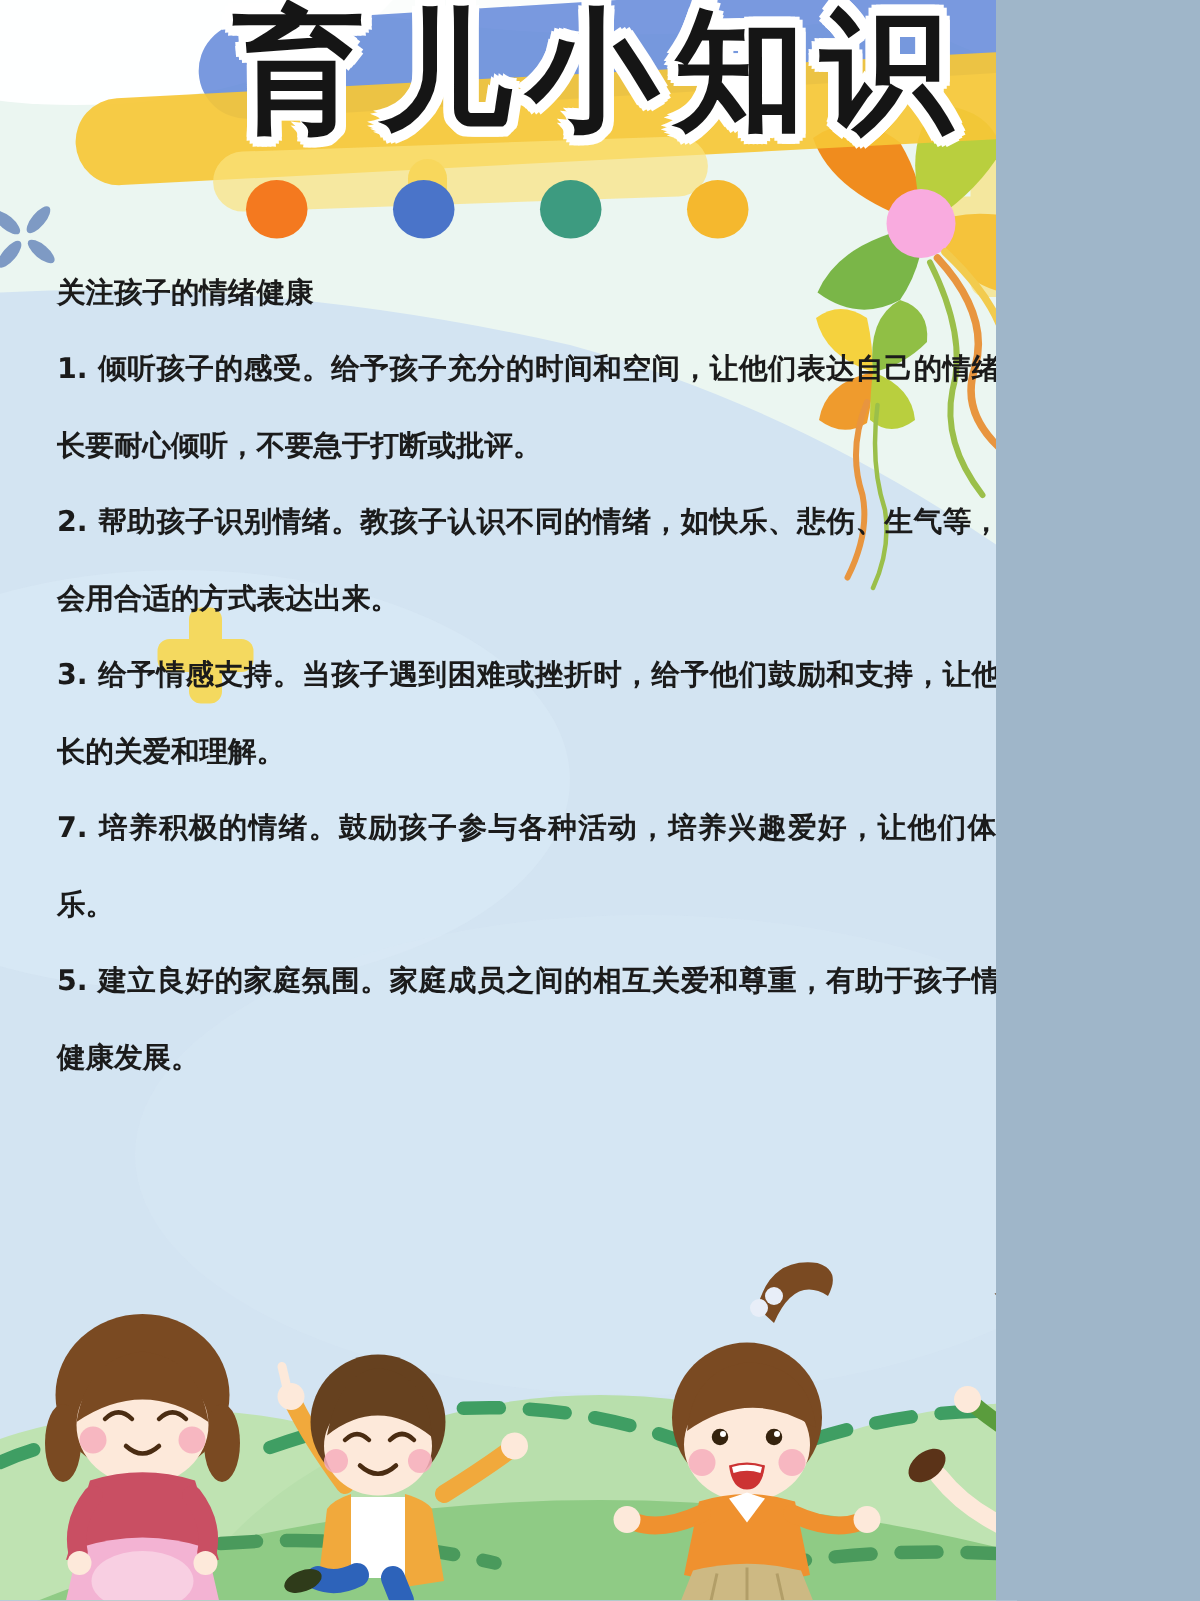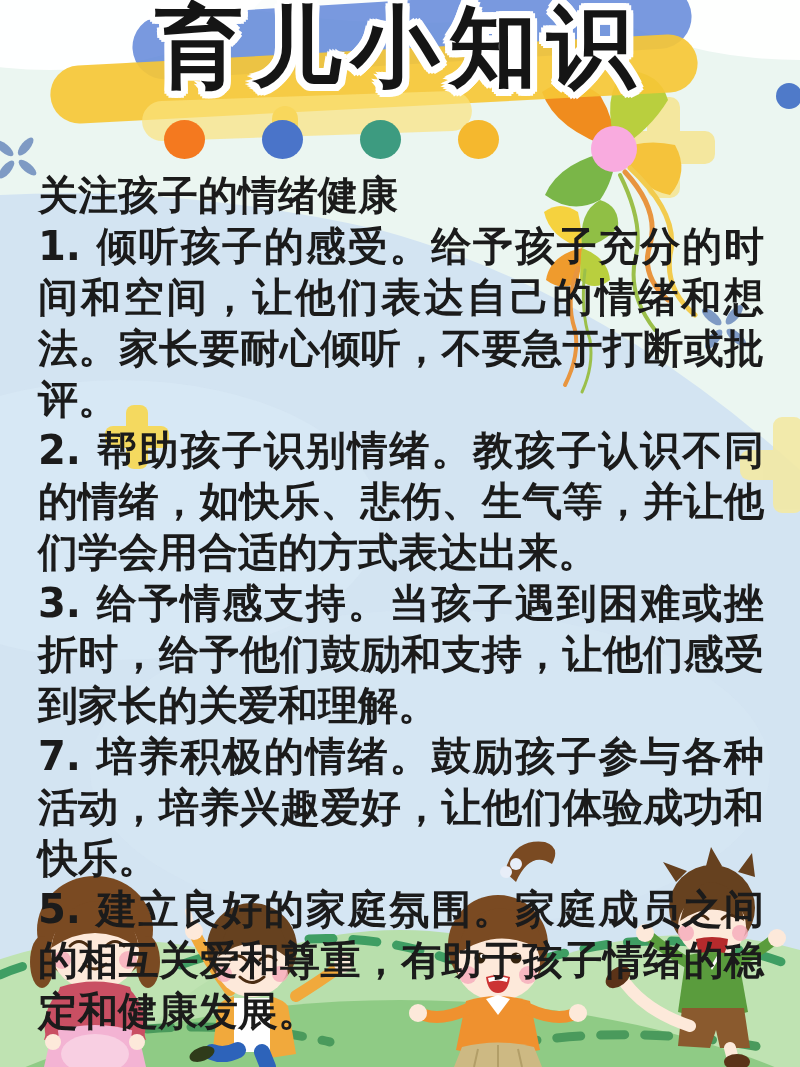--- a/index.html
+++ b/index.html
@@ -1,17 +1,17 @@
 <!DOCTYPE html>
 <html><head>
 <meta charset="utf-8">
 <style>
   html,body{margin:0;padding:0;background:#9fb6c9;}
   .poster{
-    position:relative;width:800px;height:1067px;overflow:hidden;
+    position:relative;width:664px;height:1067px;overflow:hidden;
     background:#d3e4f2;
     font-family:"DejaVu Sans",sans-serif;
   }
   .poster *{box-sizing:border-box;}
   svg.layer{position:absolute;display:block;}
   #bg-art{left:0;top:0;z-index:0;}
   #bottom-art{left:0;top:820px;z-index:1;}
 
   
   .title-wrap{position:absolute;left:0;top:0;width:800px;height:150px;z-index:2;}
@@ -30,21 +30,21 @@
       -3px 7px 0 #fff,3px -7px 0 #fff;
   }
 
   
   .dot-row{position:absolute;left:164px;top:120px;display:flex;gap:57px;z-index:2;}
   .dot{width:41px;height:39px;border-radius:50%;}
 
   
   .content{
     position:absolute;left:38px;top:170px;width:726px;z-index:2;
-    color:#1b1b1b;font-weight:700;font-size:40px;line-height:51px;
+    color:#1b1b1b;font-weight:700;font-size:19px;line-height:51px;
   }
   .content p{margin:0;text-align:justify;text-justify:inter-character;}
 </style>
 </head>
 <body>
 
 <div class="poster">
 
   <svg id="bg-art" class="layer" width="800" height="1067" viewBox="0 0 800 1067" aria-hidden="true">
 

